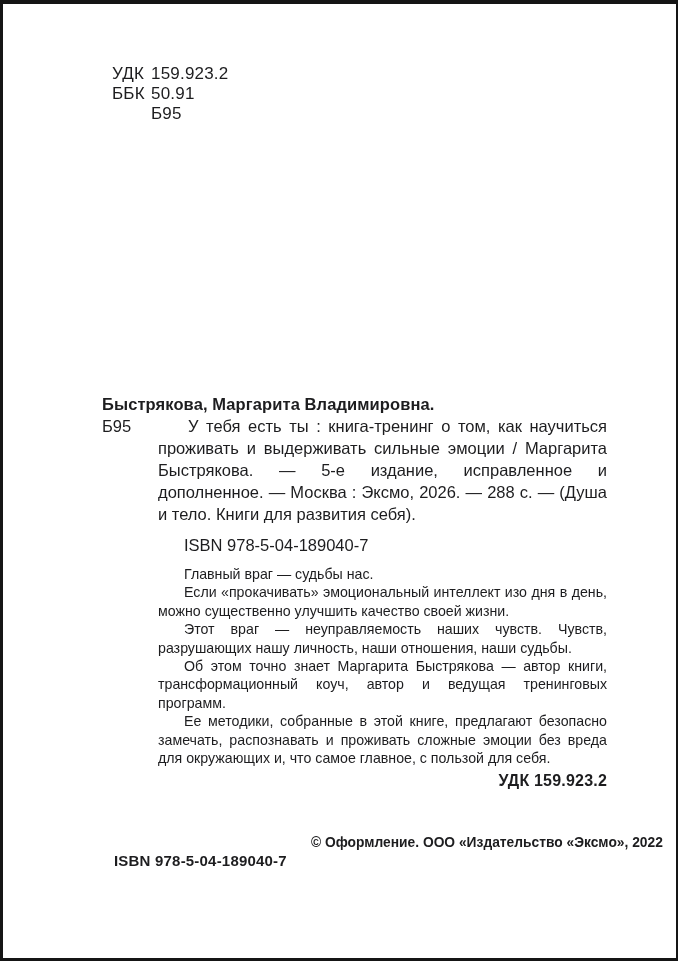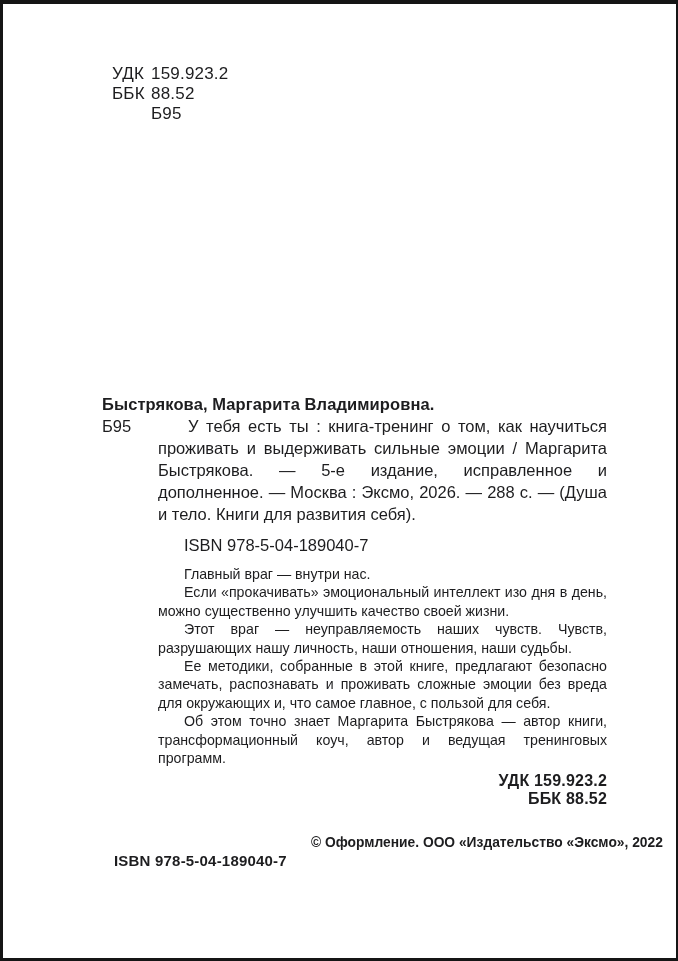--- a/index.html
+++ b/index.html
@@ -67,47 +67,46 @@
 
 <div class="paper">
 
   <div class="class-block">
     <div class="class-row">
       <span class="lbl">УДК</span>
       <span class="val">159.923.2</span>
     </div>
     <div class="class-row">
       <span class="lbl">ББК</span>
-      <span class="val">88.52</span>
+      <span class="val">50.91</span>
     </div>
     <div class="class-row">
       <span class="lbl"></span>
       <span class="val">Б95</span>
     </div>
   </div>
 
   <div class="biblio">
     <div class="author-line">Быстрякова, Маргарита Владимировна.</div>
     <div class="record-wrap">
       <span class="entry-code">Б95</span>
       <p class="record">У тебя есть ты : книга-тренинг о том, как научиться проживать и выдерживать сильные эмоции / Маргарита Быстрякова. — 5-е издание, исправленное и дополненное. — Москва : Эксмо, 2026. — 288 с. — (Душа и тело. Книги для развития себя).</p>
     </div>
     <div class="isbn-mid">ISBN 978-5-04-189040-7</div>
 
     <div class="annotation">
-      <p>Главный враг — внутри нас.</p>
+      <p>Главный враг — судьбы нас.</p>
       <p>Если «прокачивать» эмоциональный интеллект изо дня в день, можно существенно улучшить качество своей жизни.</p>
       <p>Этот враг — неуправляемость наших чувств. Чувств, разрушающих нашу личность, наши отношения, наши судьбы.</p>
+      <p>Об этом точно знает Маргарита Быстрякова — автор книги, трансформационный коуч, автор и ведущая тренинговых программ.</p>
       <p>Ее методики, собранные в этой книге, предлагают безопасно замечать, распознавать и проживать сложные эмоции без вреда для окружающих и, что самое главное, с пользой для себя.</p>
-      <p>Об этом точно знает Маргарита Быстрякова — автор книги, трансформационный коуч, автор и ведущая тренинговых программ.</p>
     </div>
 
     <div class="codes-right">
       <div>УДК 159.923.2</div>
-      <div>ББК 88.52</div>
     </div>
   </div>
 
   <div class="footer">
     <div class="footer-isbn">ISBN 978-5-04-189040-7</div>
     <div class="footer-copy">
       <div>© Оформление. ООО «Издательство «Эксмо», 2022</div>
     </div>
   </div>
 

